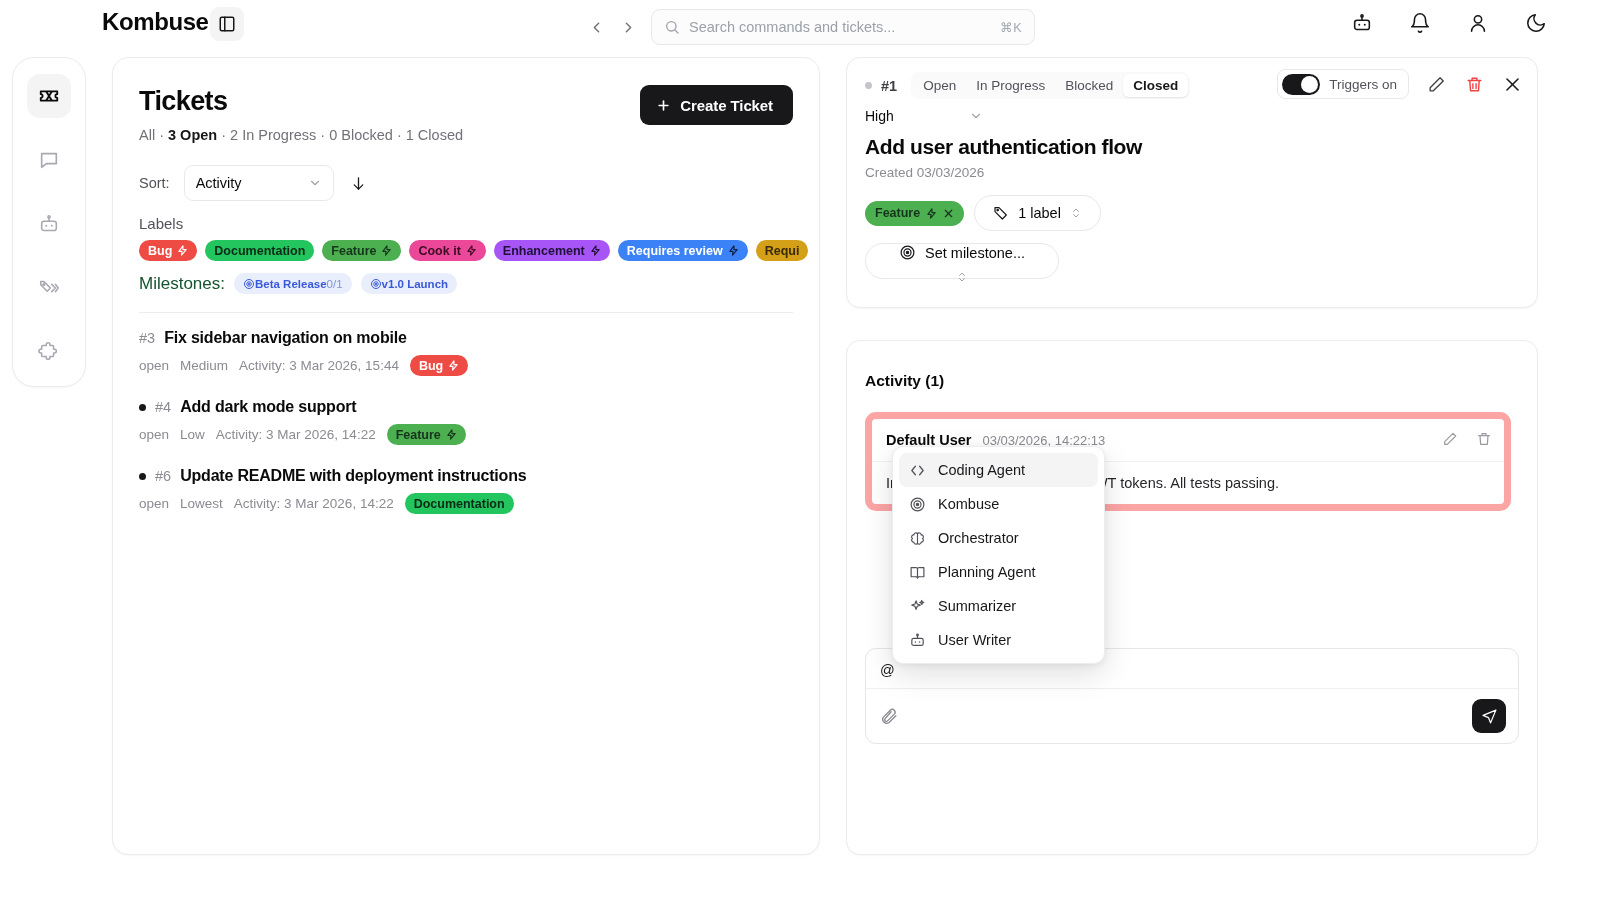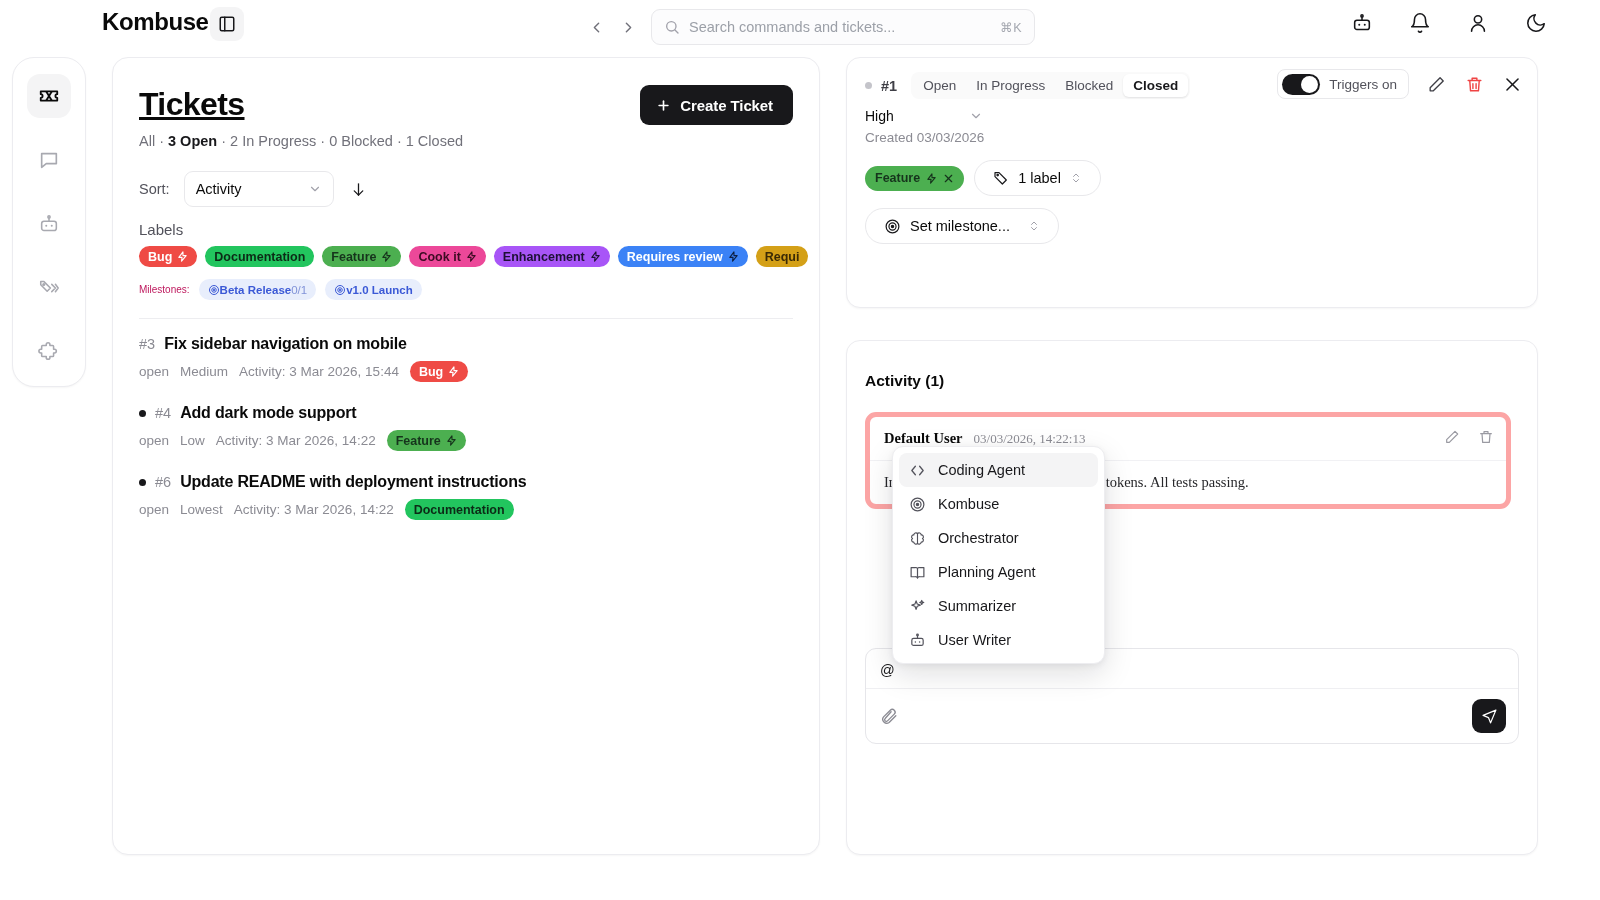--- a/index.html
+++ b/index.html
@@ -40,21 +40,21 @@
   .rail-item { width: 44px; height: 44px; border-radius: 13px; display: flex; align-items: center; justify-content: center; color: #a8a9b0; }
   .rail-item.active { background: #f4f4f5; color: #0a0a0a; }
 
   
   .tickets-card {
     position: absolute; left: 112px; top: 57px; width: 708px; height: 798px;
     background: #ffffff; border: 1px solid #ececf0; border-radius: 16px;
     box-shadow: 0 1px 2px rgba(16,17,26,0.04); overflow: hidden;
   }
   .tickets-head { padding: 28px 26px 0 26px; position: relative; }
-  .page-title { font-size: 32px; font-weight: 700; letter-spacing: -0.6px; text-decoration: underline; }
+  .page-title { font-size: 27px; font-weight: 700; letter-spacing: -0.6px; }
   .counts { margin-top: 10px; font-size: 14.5px; color: #71717a; }
   .counts b { color: #18181b; font-weight: 700; }
   .create-btn {
     position: absolute; right: 26px; top: 27px; height: 40px; padding: 0 20px 0 16px;
     background: #18181b; color: #fff; border-radius: 9px; font-size: 15px; font-weight: 700;
     display: flex; align-items: center; gap: 9px; letter-spacing: -0.1px;
   }
   .sortrow { display: flex; align-items: center; gap: 14px; margin-top: 22px; }
   .sortlbl { font-size: 14.5px; color: #52525b; }
   .select {
@@ -63,21 +63,21 @@
   }
   .sort-dir { width: 22px; height: 22px; display: flex; align-items: center; justify-content: center; color: #18181b; }
   .labels-title { margin-top: 14px; font-size: 15px; color: #52525b; }
   .chips { display: flex; gap: 8px; margin-top: 8px; width: 700px; }
   .chip {
     height: 21px; border-radius: 999px; padding: 0 9px; display: inline-flex; align-items: center; gap: 5px;
     font-size: 12.5px; font-weight: 700; color: #18181b; white-space: nowrap; flex: 0 0 auto;
   }
   .chip .bolt { width: 11px; height: 11px; }
   .ms-row { display: flex; align-items: center; gap: 9px; margin-top: 12px; }
-  .ms-lbl { font-size: 10px; color: #be185d; }
+  .ms-lbl { font-size: 17px; color: #14532d; }
   .ms-chip {
     height: 21px; border-radius: 999px; padding: 0 9px; display: inline-flex; align-items: center; 
     font-size: 11.5px; font-weight: 700; background: #e8eefc; color: #3b59d6;
   }
   .ms-chip .frac { font-weight: 400; color: #8193d8; }
   .hr { height: 1px; background: #ededf0; margin-top: 18px; }
 
   .ticket-list { padding: 16px 26px 0 26px; }
   .ticket { margin-bottom: 22px; }
   .t-line1 { display: flex; align-items: center; gap: 9px; }
@@ -122,21 +122,21 @@
     display: inline-flex; align-items: center; gap: 9px; padding: 0 18px; font-size: 14.5px;
   }
   .chev-ud { color: #a1a1aa; }
   .d-controls2 { margin: 12px 0 0 18px; }
 
   .activity-card {
     position: absolute; left: 846px; top: 340px; width: 692px; height: 515px;
     background: #fff; border: 1px solid #ececf0; border-radius: 14px; box-shadow: 0 1px 2px rgba(16,17,26,0.04);
   }
   .act-title { font-size: 15.5px; font-weight: 700; margin: 31px 0 0 18px; }
-  .act-item { margin: 22px 26px 0 18px; border: 5px solid #fca5a5; border-radius: 11px; font-family: Liberation Serif, serif; }
+  .act-item { margin: 22px 26px 0 18px; border: 7px solid #fca5a5; border-radius: 11px; }
   .act-head { display: flex; align-items: center; padding: 13px 14px; border-bottom: 1px solid #f1f1f4; position: relative; }
   .act-user { font-size: 14.5px; font-weight: 700; }
   .act-time { font-size: 13px; color: #8b8b93; margin-left: 11px; }
   .act-actions { position: absolute; right: 12px; top: 12px; display: flex; gap: 18px; color: #9a9aa2; }
   .act-body { padding: 13px 14px; font-size: 14.5px; color: #27272a; }
   .composer { position: absolute; left: 18px; right: 18px; top: 307px; height: 96px; border: 1px solid #e6e6ea; border-radius: 11px; background: #fff; }
   .comp-text { padding: 13px 14px; font-size: 14.5px; color: #18181b; }
   .comp-bar { position: absolute; left: 0; right: 0; bottom: 0; height: 55px; border-top: 1px solid #efeff2; display: flex; align-items: center; padding: 0 14px; }
   .clip { color: #8b8b93; }
   .send { position: absolute; right: 12px; top: 10px; width: 34px; height: 34px; border-radius: 9px; background: #18181b; color: #fff; display: flex; align-items: center; justify-content: center; }
@@ -468,20 +468,21 @@
       </div>
     </div>
     <div class="prio">
       <span>High</span>
       <span>
         <svg width="14" height="14" viewBox="0 0 24 24" fill="none" stroke="#a1a1aa" stroke-width="2" stroke-linecap="round" stroke-linejoin="round">
             <polyline points="6 9 12 15 18 9"></polyline>
           </svg>
       </span>
     </div>
+    <div class="d-title">Add user authentication flow</div>
     <div class="d-created">Created 03/03/2026</div>
 
     <div class="d-controls">
       <span class="lbl-pill" id="detail-pill" style="background: rgb(76, 175, 80); color: rgb(22, 52, 28);">
         <span>Feature</span>
         <span>
           <svg width="11" height="11" viewBox="0 0 24 24" fill="none" stroke="#16341c" stroke-width="2.4" stroke-linejoin="round">
               <polygon points="13 2 4 14 11 14 10 22 20 10 13 10 13 2" fill="none"></polygon>
             </svg>
         </span>
@@ -502,21 +503,21 @@
         <span>1 label</span>
         <span class="chev-ud">
           <svg width="12" height="14" viewBox="0 0 24 24" fill="none" stroke="currentColor" stroke-width="2" stroke-linecap="round" stroke-linejoin="round">
               <polyline points="7 9 12 4 17 9"></polyline>
               <polyline points="7 15 12 20 17 15"></polyline>
             </svg>
         </span>
       </span>
     </div>
     <div class="d-controls2">
-      <span class="box-btn" style="width:194px; justify-content:space-between;">
+      <span class="box-btn" style="width:194px; justify-content:space-between;flex-direction:column;">
         <span style="display:flex;align-items:center;gap:9px;">
           <span>
             <svg width="17" height="17" viewBox="0 0 24 24" fill="none" stroke="#18181b" stroke-width="1.7">
                 <circle cx="12" cy="12" r="9"></circle>
                 <circle cx="12" cy="12" r="5"></circle>
                 <circle cx="12" cy="12" r="1.6" fill="#18181b"></circle>
               </svg>
           </span>
           <span>Set milestone...</span>
         </span>

